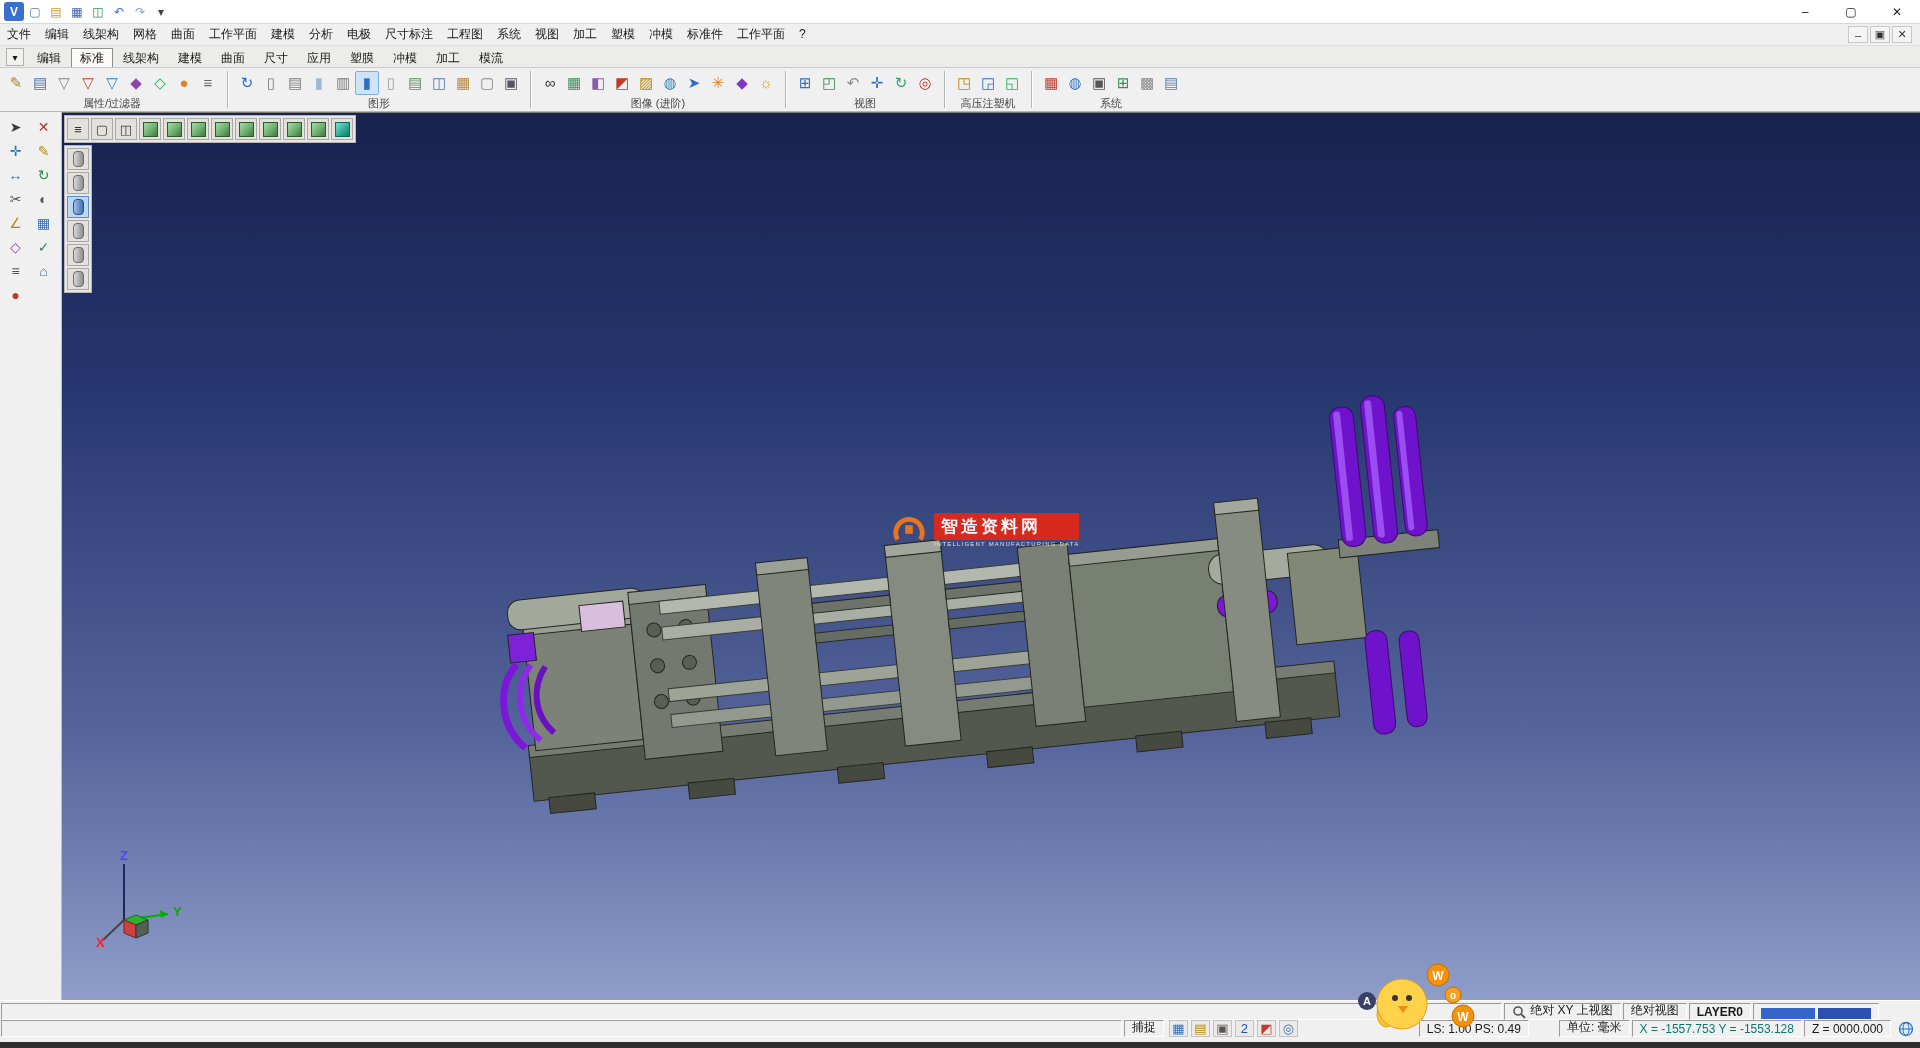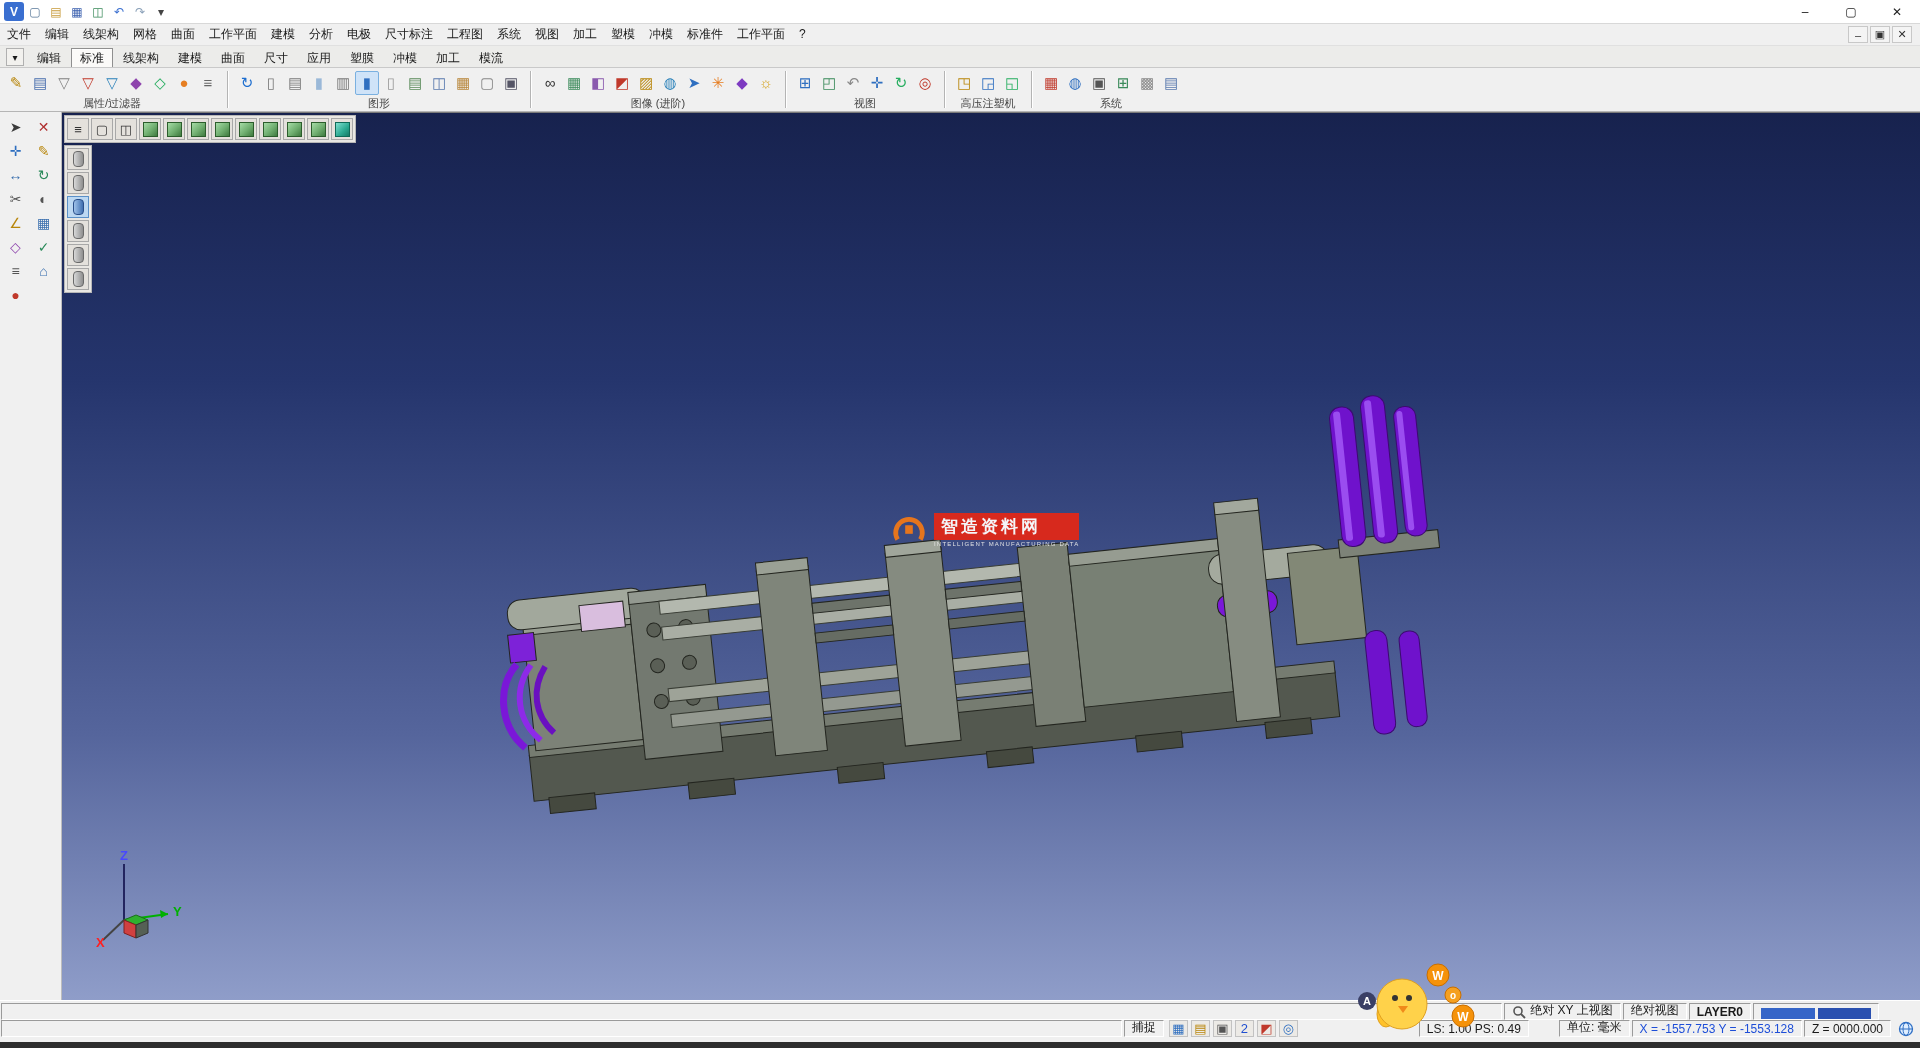--- a/index.html
+++ b/index.html
@@ -68,21 +68,21 @@
   .triad{position:absolute;left:32px;bottom:52px;z-index:4}
   .triad text{font-family:"Liberation Sans",sans-serif;font-size:13px;font-weight:bold}
 
   
   .statusbar{position:absolute;left:0;right:0;background:#f0f0f0;display:flex;align-items:center}
   .sb1{top:1000px;height:21px;border-top:1px solid #fff}
   .sb2{top:1021px;height:15px}
   .scell{height:17px;display:flex;align-items:flex-end;padding:0 7px;margin:0 1px;border:1px solid;border-color:#9a9a9a #ffffff #ffffff #9a9a9a;background:#f0f0f0;white-space:nowrap}
   .fill{flex:1}
   .layer{font-weight:bold}
-  .coords{color:#1d4ed8}
+  .coords{color:#0f766e}
   .bars{gap:3px;width:126px}
   .bbar{width:54px;height:11px;background:#3565c8}
   .bbar.b2{background:#2a50b0}
   .sicons{display:flex;align-items:center;gap:3px;padding:0 4px}
   .sbtn2{width:19px;height:17px;display:flex;align-items:center;justify-content:center;font-size:13px;border:1px solid #c2c2c2;background:#eceae6}
   .globe{margin:0 6px}
 
   .a-badge{position:absolute;left:1358px;top:992px;width:18px;height:18px;border-radius:50%;background:#3a3f66;color:#fff;display:flex;align-items:center;justify-content:center;font-size:11px;font-weight:bold;z-index:60}
   .mascot{position:absolute;right:444px;bottom:8px;width:110px;height:78px;z-index:60}
   .mascot text{font-family:"Liberation Sans",sans-serif;font-weight:bold;fill:#fff}

